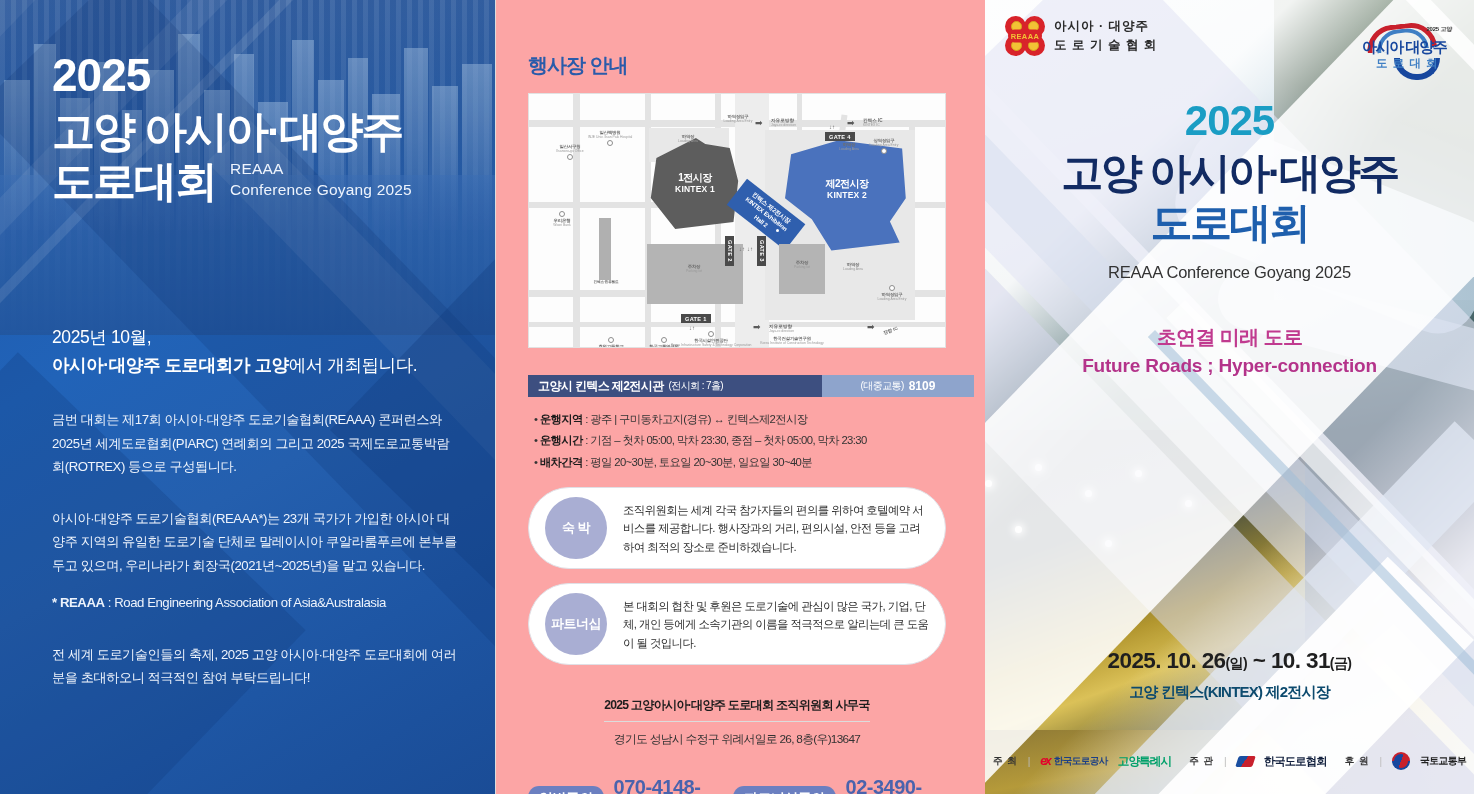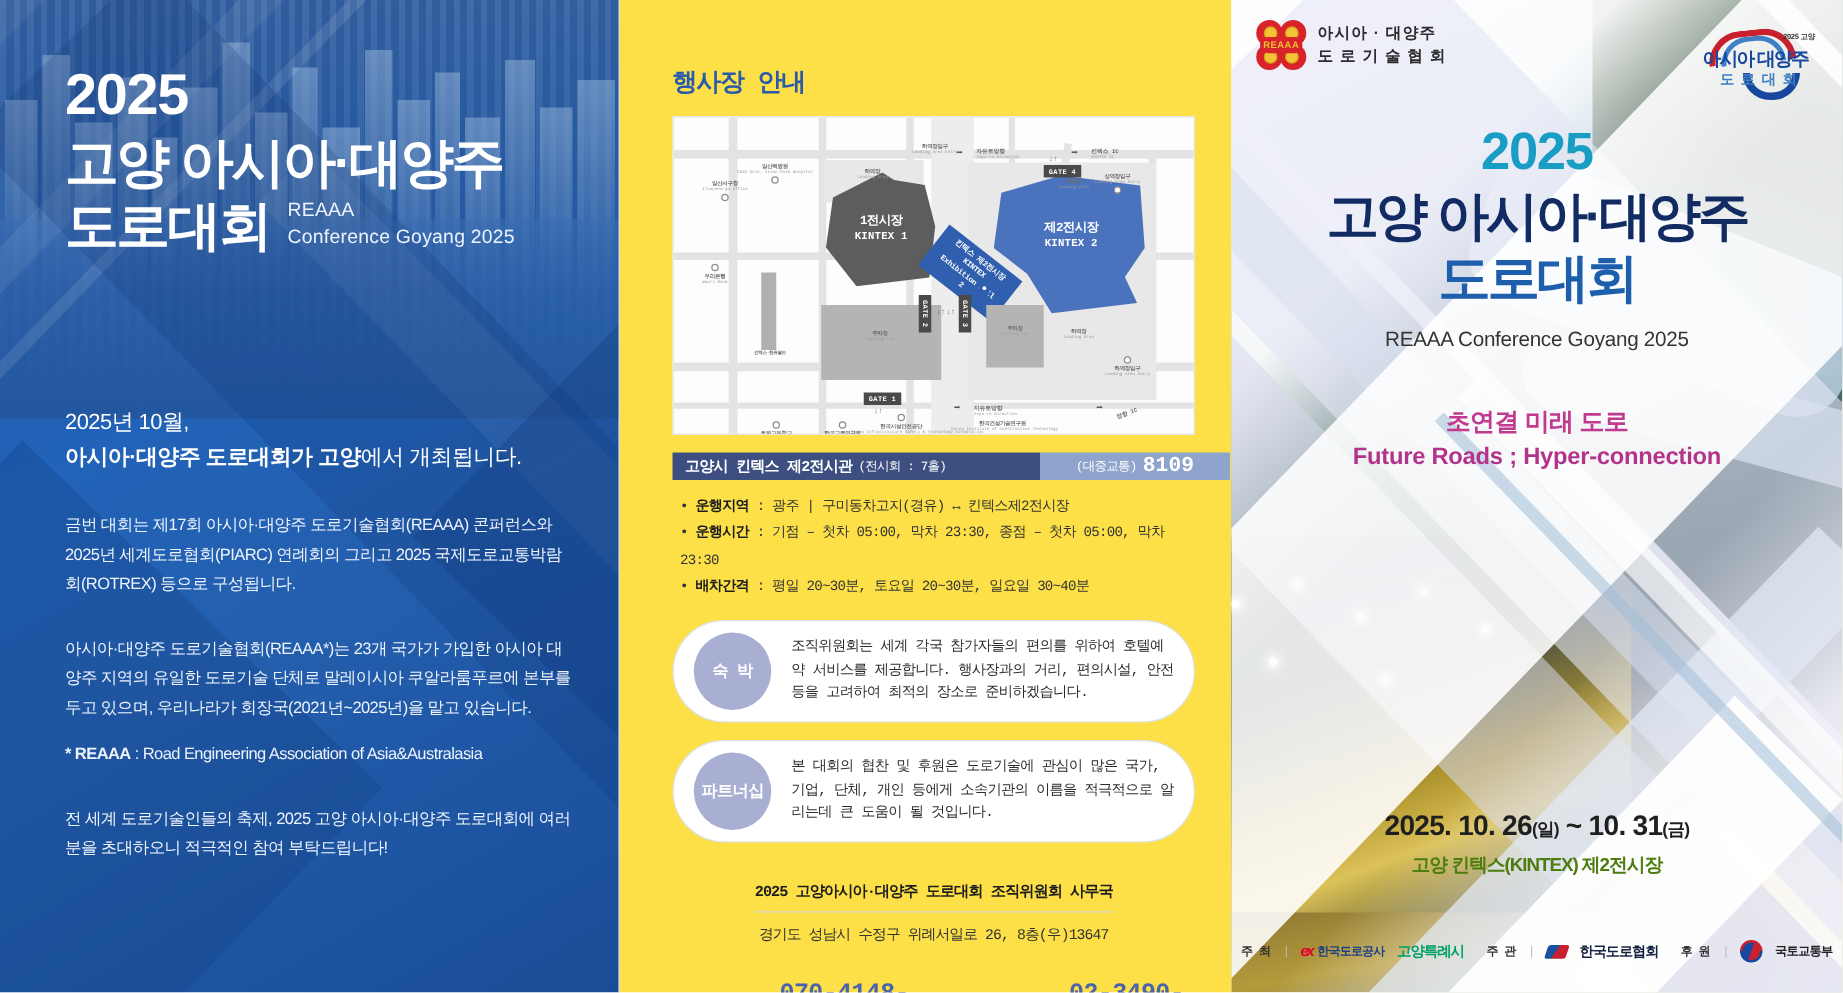--- a/index.html
+++ b/index.html
@@ -52,22 +52,22 @@
   .lead { margin-top: 116px; }
   .lead .l1 { font-size: 17.5px; line-height: 1.65; letter-spacing: -.4px; }
   .lead .l2 { font-size: 17.5px; line-height: 1.65; letter-spacing: -.4px; }
   .lead .l2 b { font-weight: 800; }
   .para { margin-top: 28px; font-size: 13.2px; line-height: 1.78; letter-spacing: -.45px; color: #edf3fc; }
   .para.small-note { }
   .note-b { font-weight: 800; }
 
   
   .panel-mid {
-    position: relative; width: 490px; height: 794px; background: #fde047;
-    flex: 0 0 490px; padding: 52px 28px 0 43px; font-family: Liberation Mono, monospace;
+    position: relative; width: 490px; height: 794px; background: #fca5a5;
+    flex: 0 0 490px; padding: 52px 28px 0 33px;
   }
   .mid-h {
     font-size: 20px; font-weight: 800; color: #2a5baa; letter-spacing: -1px; margin-bottom: 14px;
   }
   .map-box { position: relative; width: 418px; height: 255px; border: 1px solid #e2e2e2; background: #fdfdfd; overflow: hidden; }
   .rd { position: absolute; background: #e3e3e3; }
   .rd.light { background: #ededed; }
   .k1 {
     position: absolute; background: #5d5d5d;
     clip-path: polygon(10% 22%, 52% 2%, 62% 8%, 88% 12%, 97% 45%, 92% 86%, 30% 93%, 4% 62%);
@@ -91,27 +91,27 @@
   .banner-diag {
     position: absolute; background: #2f5fae; color: #fff; font-size: 6.2px; font-weight: 800;
     padding: 4px 8px; transform: rotate(38deg); letter-spacing: -.2px; line-height: 1.35; text-align:center;
   }
   .pin { position:absolute; width:9px; height:12px; background:#2f5fae; border-radius:50% 50% 50% 50% / 40% 40% 60% 60%; }
   .pin::after{content:"";position:absolute;left:50%;top:3px;width:3px;height:3px;margin-left:-1.5px;background:#fff;border-radius:50%;}
   .extarrow { position:absolute; font-size:9px; color:#5a5a5a; }
   .extlbl { position:absolute; font-size:4.6px; color:#6d6d6d; font-weight:700; white-space:nowrap; }
   .extlbl i { display:block; font-size:3.4px; color:#9b9b9b; font-style:normal; font-weight:400; }
 
-  .bus-head { display: flex; width: 446px; margin-top: 14px; height: 22px; }
+  .bus-head { display: flex; width: 446px; margin-top: 27px; height: 22px; }
   .bus-head .bl { flex: 1; background: #3d4f80; color: #fff; display: flex; align-items: center; padding: 0 10px; gap: 5px; }
   .bus-head .bl b { font-size: 12px; font-weight: 800; letter-spacing: -.6px; }
   .bus-head .bl span { font-size: 10px; letter-spacing: -.6px; }
   .bus-head .br { width: 152px; background: #8ea4cc; color: #fff; display: flex; align-items: center; justify-content: center; gap: 5px; }
   .bus-head .br span { font-size: 10px; letter-spacing: -.6px; }
-  .bus-head .br b { font-size: 17px; font-weight: 800; text-align: right; }
+  .bus-head .br b { font-size: 12px; font-weight: 800; text-align: right; }
   .bus-list { margin-top: 12px; padding-left: 6px; }
   .bus-list li { list-style: none; font-size: 11.3px; color: #333; letter-spacing: -.6px; line-height: 1.9; }
   .bus-list li b { font-weight: 800; color: #1c1c1c; }
   .bus-list li::before { content: "• "; color: #333; }
 
   .info-card {
     display: flex; align-items: center; gap: 16px; width: 418px; height: 82px;
     border: 1px solid #e0e0e6; border-radius: 41px; margin-top: 14px; padding: 0 16px; background: #fff;
   }
   .info-card:first-of-type { margin-top: 26px; }
@@ -199,21 +199,21 @@
   .rp-main2 { font-size: 42px; font-weight: 800; color: #1e5fad; letter-spacing: -2.5px; line-height: 1.2; }
   .rp-en { font-size: 16.5px; color: #333; margin-top: 14px; letter-spacing: -.2px; }
 
   .rp-slogan { text-align: center; margin-top: 42px; }
   .rp-slogan .s1 { font-size: 20px; font-weight: 800; color: #c03a8f; letter-spacing: -.6px; }
   .rp-slogan .s2 { font-size: 19px; font-weight: 800; color: #b4338a; margin-top: 4px; letter-spacing: -.2px; }
 
   .rp-date { position: absolute; left: 0; bottom: 92px; width: 489px; text-align: center; }
   .rp-date .dd { font-size: 22.5px; font-weight: 800; color: #1f1f1f; letter-spacing: -.6px; }
   .rp-date .dd sup { font-size: 14px; font-weight: 700; vertical-align: baseline; }
-  .rp-date .venue { font-size: 15px; font-weight: 800; color: #4d7c0f; margin-top: 9px; letter-spacing: -.8px; }
+  .rp-date .venue { font-size: 15px; font-weight: 800; color: #0c4a6e; margin-top: 9px; letter-spacing: -.8px; }
 
   .rp-sponsors {
     position: absolute; left: 0; bottom: 24px; width: 489px;
     display: flex; align-items: center; justify-content: center; gap: 10px; flex-wrap: nowrap;
   }
   .sp-lab { font-size: 9.6px; font-weight: 800; color: #333; letter-spacing: 1px; white-space: nowrap; }
   .sp-bar { color: #bbb; font-size: 10px; }
   .ex-logo { display:flex; align-items:center; gap:4px; }
   .ex-mark { font-size: 12px; font-weight: 800; color: #e3002b; letter-spacing: -2px; font-style: italic; }
   .ex-txt { font-size: 9.6px; font-weight: 800; color: #1b3f86; letter-spacing: -.6px; white-space: nowrap; }

